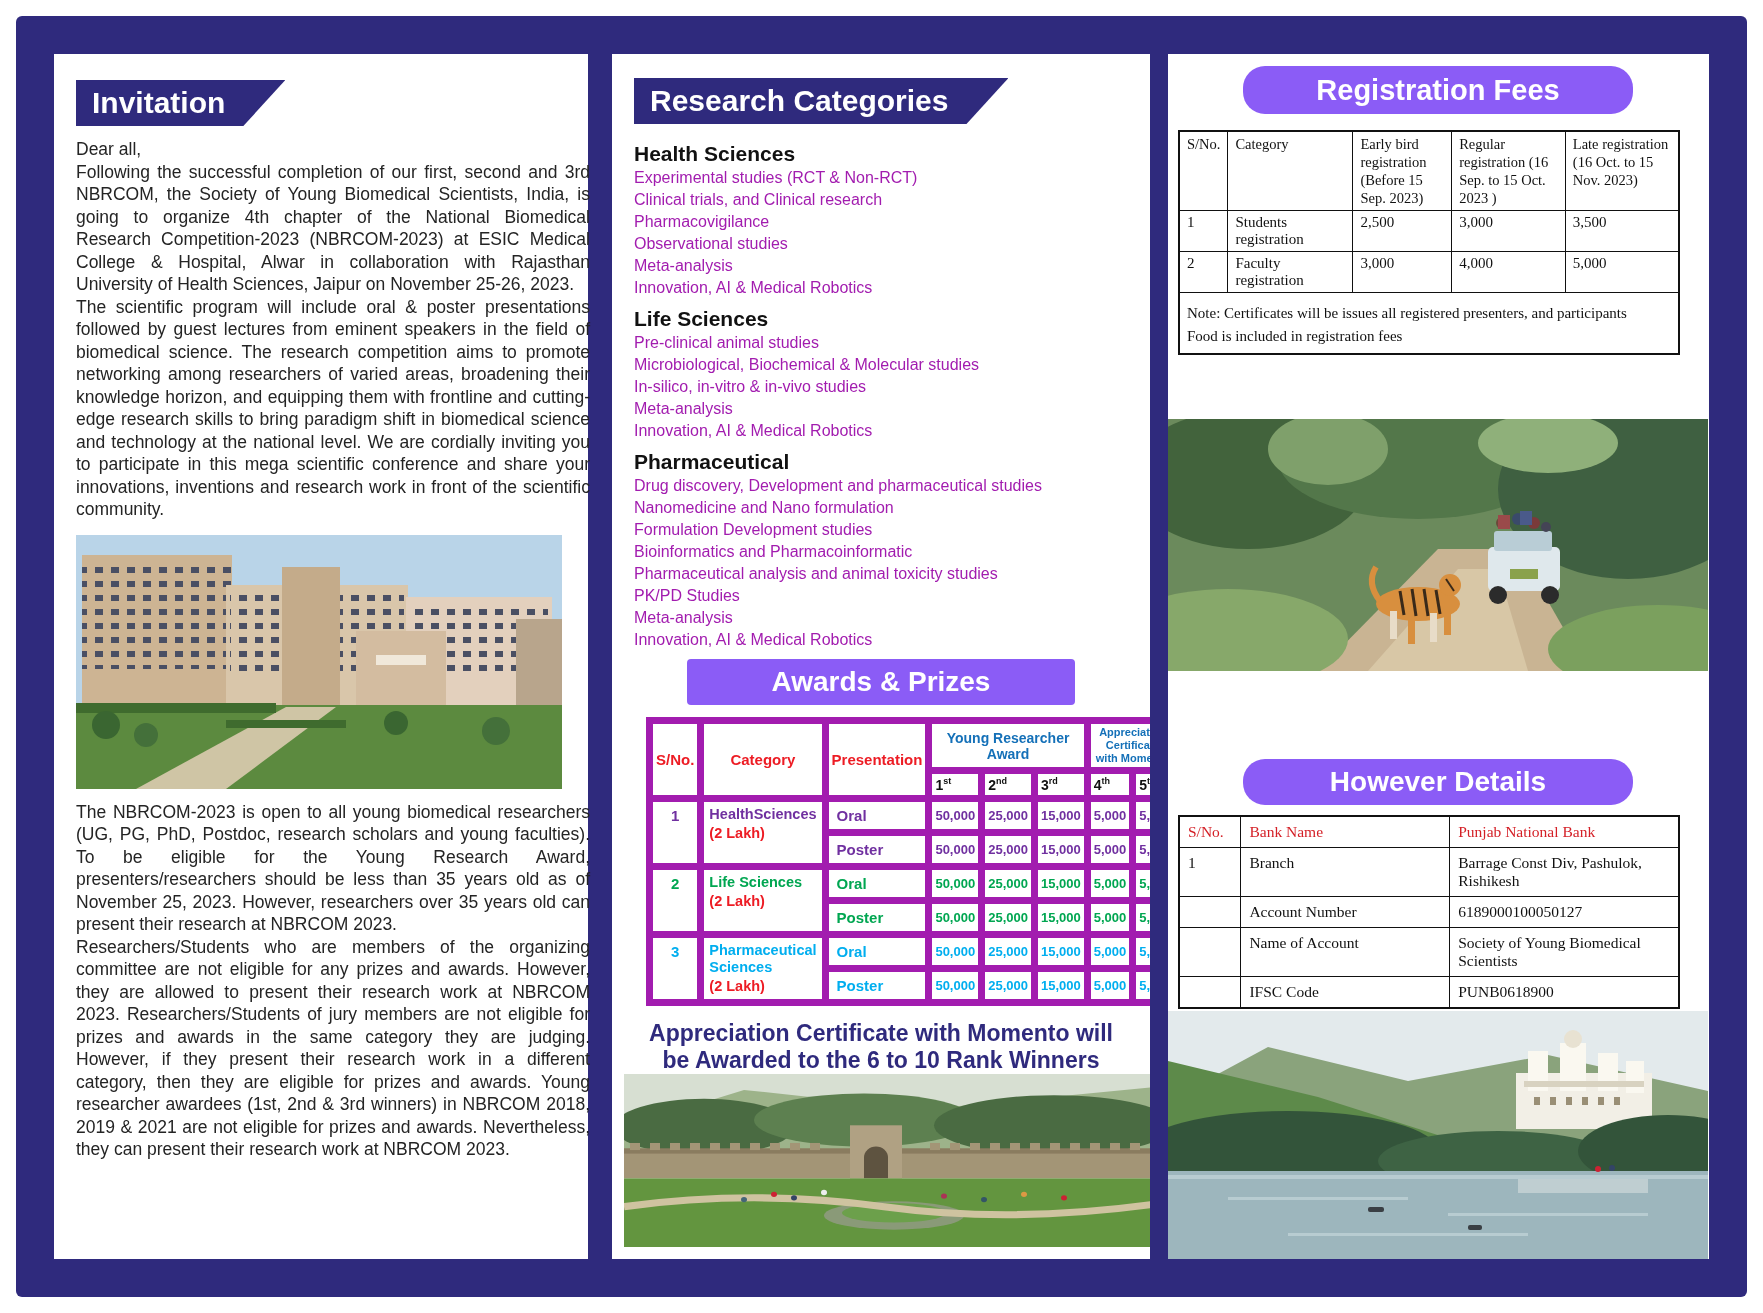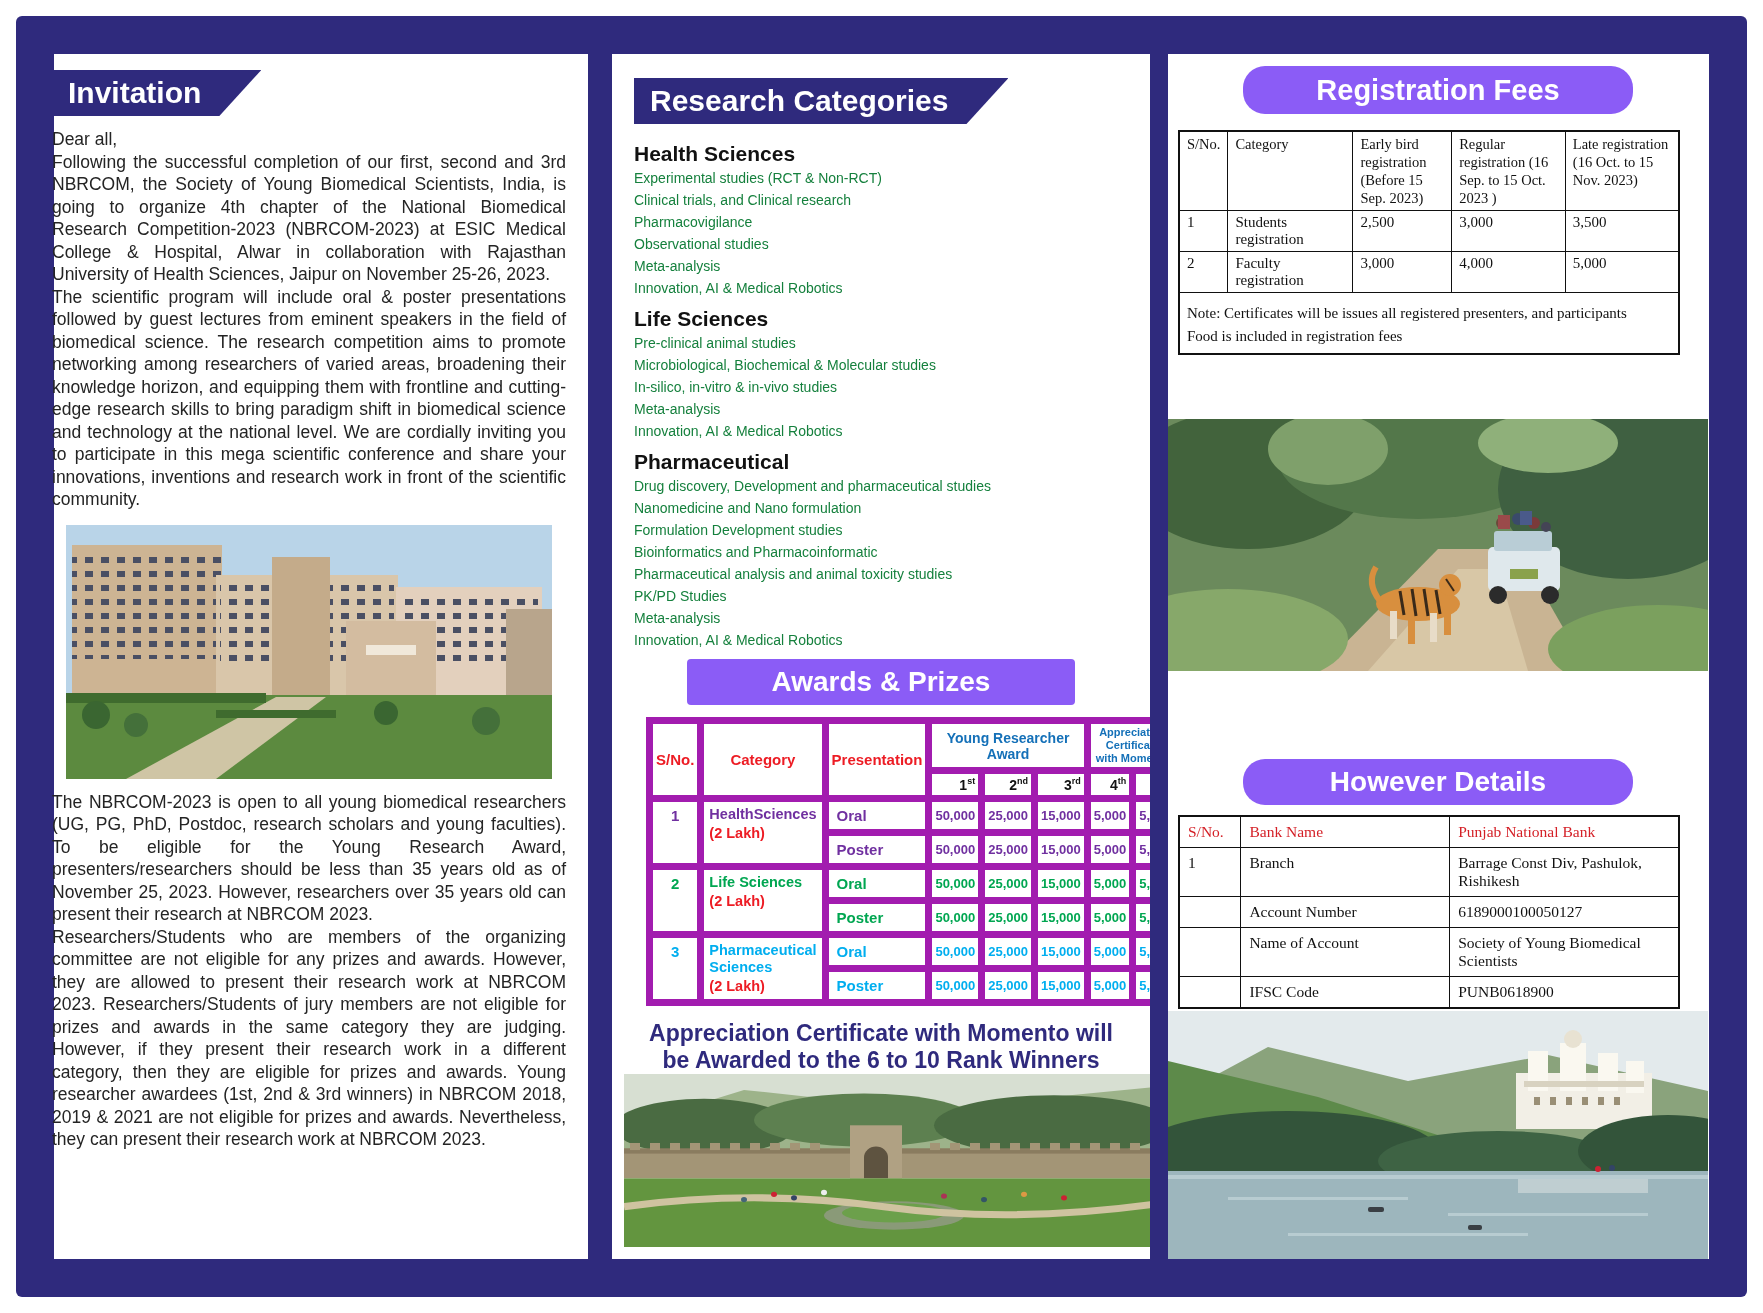--- a/index.html
+++ b/index.html
@@ -5,21 +5,21 @@
   * { box-sizing: border-box; margin: 0; padding: 0; }
   html, body { width: 1763px; height: 1313px; background: #fff; overflow: hidden;
     font-family: "Liberation Sans", sans-serif; color: #202020; }
   .frame { position: absolute; left: 16px; top: 16px; width: 1731px; height: 1281px;
     background: #2f2a7d; border-radius: 6px; }
   .inner { position: absolute; left: 54px; top: 54px; width: 1655px; height: 1205px; background: #fff; }
   .divider { position: absolute; top: 54px; height: 1205px; background: #2f2a7d; }
   .div-a { left: 588px; width: 24px; }
   .div-b { left: 1150px; width: 18px; }
   .col { position: absolute; top: 54px; height: 1205px; overflow: hidden; display: flex; flex-direction: column; }
-  .col-left  { left: 40px;  width: 532px; padding: 6px 6px 0 12px; align-items: center; }
+  .col-left  { left: 64px;  width: 532px; padding: 16px 6px 0 12px; }
   .col-mid   { left: 612px; width: 538px; padding: 12px; }
   .col-right { left: 1168px; width: 540px; padding: 0; }
 
   .banner-flag { background: #2f2a7d; color: #fff; font-weight: bold; font-size: 30px;
     line-height: 46px; height: 46px; padding: 0 60px 0 16px; display: inline-block;
     clip-path: polygon(0 0, 100% 0, calc(100% - 42px) 100%, 0 100%); align-self: flex-start; }
   .banner-round { background: #8b5cf6; color: #fff; font-weight: bold; text-align: center;
     align-self: center; }
 
   
@@ -27,31 +27,31 @@
   .body-text { margin-top: 12px; font-size: 17.5px; line-height: 22.5px; color: #242424; }
   .body-text p { text-align: justify; }
   .photo { display: block; }
   .campus { margin-top: 14px; width: 486px; height: 254px; }
   .elig-banner { margin-top: 12px; }
 
   
   .rc-banner { margin-top: 12px; margin-left: 10px; }
   .rc-list { margin-top: 10px; margin-left: 10px; }
   .rc-heading { font-size: 21px; font-weight: bold; color: #111; margin-top: 7px; line-height: 26px; }
-  .rc-item { font-size: 14px; line-height: 22px; color: #15803d; }
+  .rc-item { font-size: 16px; line-height: 22px; color: #a21caf; }
   .awards-banner { margin-top: 8px; width: 388px; height: 46px; line-height: 46px;
     border-radius: 4px; font-size: 28px; }
   .awards-table { border-collapse: collapse; margin: 12px auto 0 22px; background: #fff; }
   .awards-table th, .awards-table td { border: 7px solid #a21caf; padding: 2px 3px; }
   .awards-table { border: 2px solid #333; }
   .awards-table thead th { font-weight: bold; }
   .ath-red { color: #ed1c24; font-size: 15px; }
   .ath-blue { color: #1470b8; font-size: 14px; line-height: 16px; }
   .ath-blue-sm { color: #1470b8; font-size: 11px; line-height: 13px; }
-  .rank { font-size: 14px; color: #111; text-align: right; height: 26px; }
+  .rank { font-size: 14px; color: #111; text-align: left; height: 26px; }
   .rank sup { font-size: 9px; }
   .awards-table .sno { text-align: center; font-size: 15px; font-weight: bold; vertical-align: top; padding-top: 5px; }
   .awards-table .cat { vertical-align: top; padding: 4px 5px; width: 108px; }
   .catname { display: block; font-weight: bold; font-size: 14.5px; line-height: 17px; }
   .lakh { display: block; font-weight: bold; font-size: 14.5px; color: #ed1c24 !important; margin-top: 2px; }
   .awards-table .pres { font-weight: bold; font-size: 15px; padding-left: 8px; height: 34px; }
   .awards-table .val { font-weight: bold; font-size: 13px; text-align: center; }
   tbody.c1 td { color: #7030a0; }
   tbody.c2 td { color: #00a651; }
   tbody.c3 td { color: #00aeef; }

